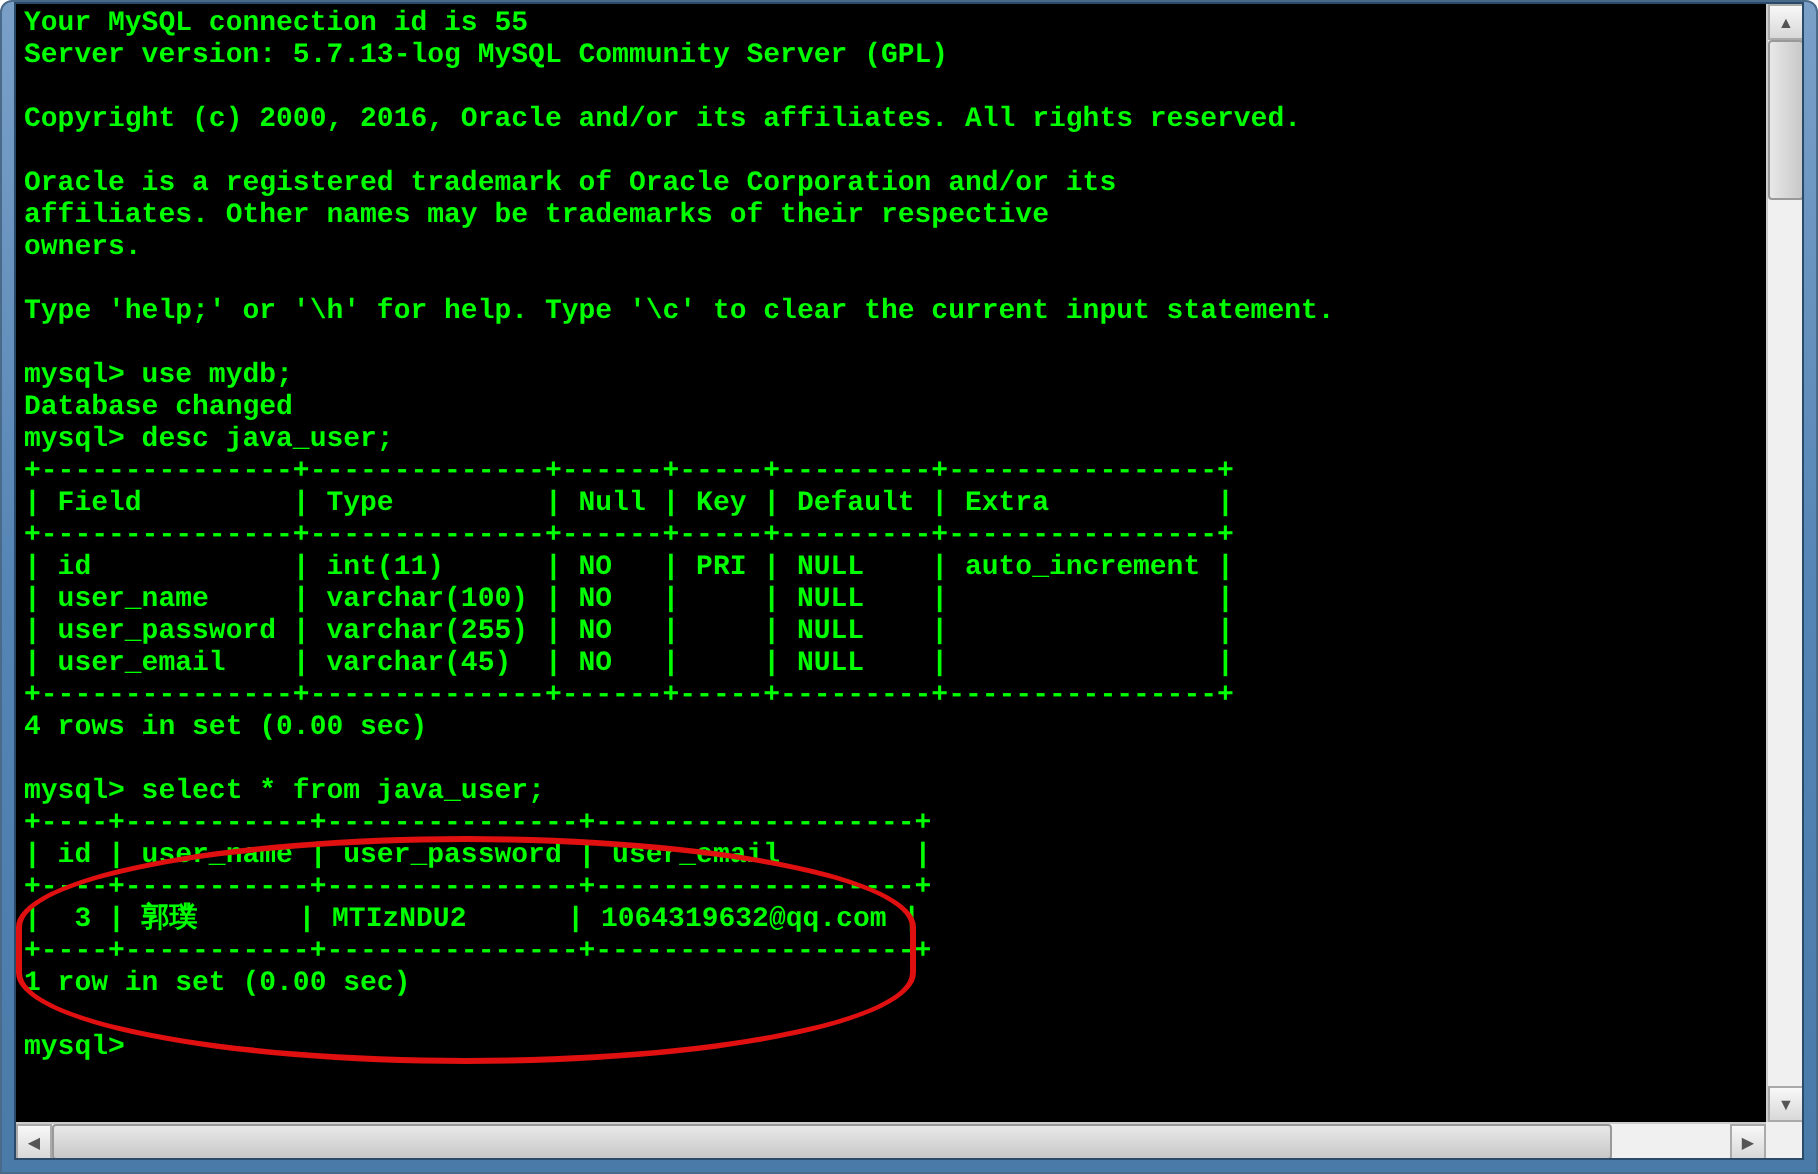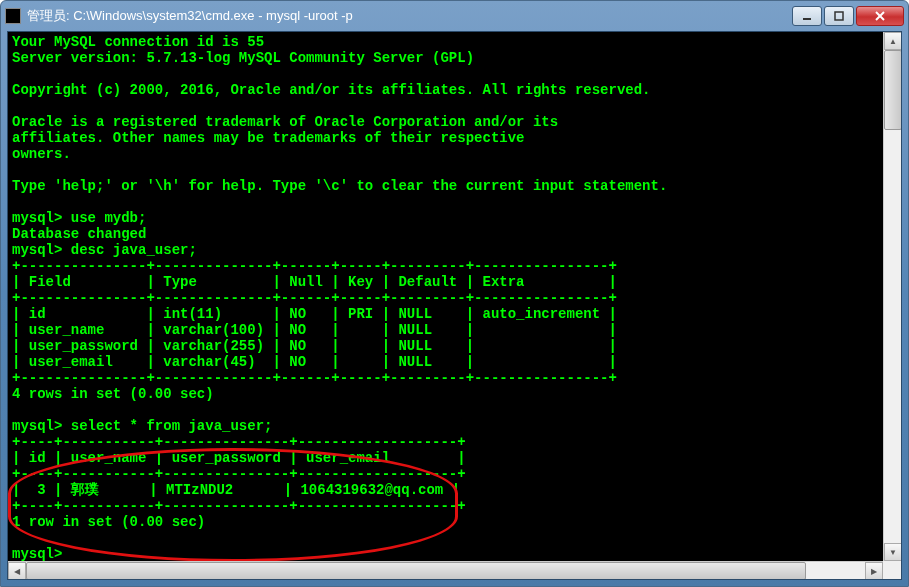--- a/index.html
+++ b/index.html
@@ -147,42 +147,20 @@
     border: 3px solid #e01010;
     border-radius: 50% / 40%;
     pointer-events: none;
     background: transparent;
   }
 </style>
 </head>
 <body>
 
 <div class="window">
-  <div class="titlebar">
-    <span class="titlebar-icon"></span>
-    <span class="titlebar-text">管理员: C:\Windows\system32\cmd.exe - mysql  -uroot -p</span>
-    <div class="win-controls">
-      <div class="win-btn">
-        <svg viewBox="0 0 12 12">
-            <line x1="2" y1="9" x2="10" y2="9" stroke="#333" stroke-width="2"></line>
-          </svg>
-      </div>
-      <div class="win-btn">
-        <svg viewBox="0 0 12 12">
-            <rect x="2" y="2" width="8" height="8" fill="none" stroke="#333" stroke-width="1.5"></rect>
-          </svg>
-      </div>
-      <div class="win-btn close">
-        <svg viewBox="0 0 12 12">
-            <line x1="2" y1="2" x2="10" y2="10" stroke="#fff" stroke-width="2"></line>
-            <line x1="10" y1="2" x2="2" y2="10" stroke="#fff" stroke-width="2"></line>
-          </svg>
-      </div>
-    </div>
-  </div>
 
   <div class="content-frame">
     <div class="terminal" id="terminal"><span class="terminal-line">Your MySQL connection id is 55</span><span class="terminal-line">Server version: 5.7.13-log MySQL Community Server (GPL)</span><span class="terminal-line">&nbsp;</span><span class="terminal-line">Copyright (c) 2000, 2016, Oracle and/or its affiliates. All rights reserved.</span><span class="terminal-line">&nbsp;</span><span class="terminal-line">Oracle is a registered trademark of Oracle Corporation and/or its</span><span class="terminal-line">affiliates. Other names may be trademarks of their respective</span><span class="terminal-line">owners.</span><span class="terminal-line">&nbsp;</span><span class="terminal-line">Type 'help;' or '\h' for help. Type '\c' to clear the current input statement.</span><span class="terminal-line">&nbsp;</span><span class="terminal-line">mysql&gt; use mydb;</span><span class="terminal-line">Database changed</span><span class="terminal-line">mysql&gt; desc java_user;</span><span class="terminal-line">+---------------+--------------+------+-----+---------+----------------+</span><span class="terminal-line">| Field         | Type         | Null | Key | Default | Extra          |</span><span class="terminal-line">+---------------+--------------+------+-----+---------+----------------+</span><span class="terminal-line">| id            | int(11)      | NO   | PRI | NULL    | auto_increment |</span><span class="terminal-line">| user_name     | varchar(100) | NO   |     | NULL    |                |</span><span class="terminal-line">| user_password | varchar(255) | NO   |     | NULL    |                |</span><span class="terminal-line">| user_email    | varchar(45)  | NO   |     | NULL    |                |</span><span class="terminal-line">+---------------+--------------+------+-----+---------+----------------+</span><span class="terminal-line">4 rows in set (0.00 sec)</span><span class="terminal-line">&nbsp;</span><span class="terminal-line">mysql&gt; select * from java_user;</span><span class="terminal-line">+----+-----------+---------------+-------------------+</span><span class="terminal-line">| id | user_name | user_password | user_email        |</span><span class="terminal-line">+----+-----------+---------------+-------------------+</span><span class="terminal-line">|  3 | 郭璞      | MTIzNDU2      | 1064319632@qq.com |</span><span class="terminal-line">+----+-----------+---------------+-------------------+</span><span class="terminal-line">1 row in set (0.00 sec)</span><span class="terminal-line">&nbsp;</span><span class="terminal-line">mysql&gt;</span></div>
 
     <div class="annotation" id="annotation" style="top: 416px; left: 0px; width: 450px; height: 114px;"></div>
 
     <div class="vscrollbar">
       <div class="vscroll-btn up">▲</div>
       <div class="vscroll-thumb"></div>
       <div class="vscroll-btn down">▼</div>

